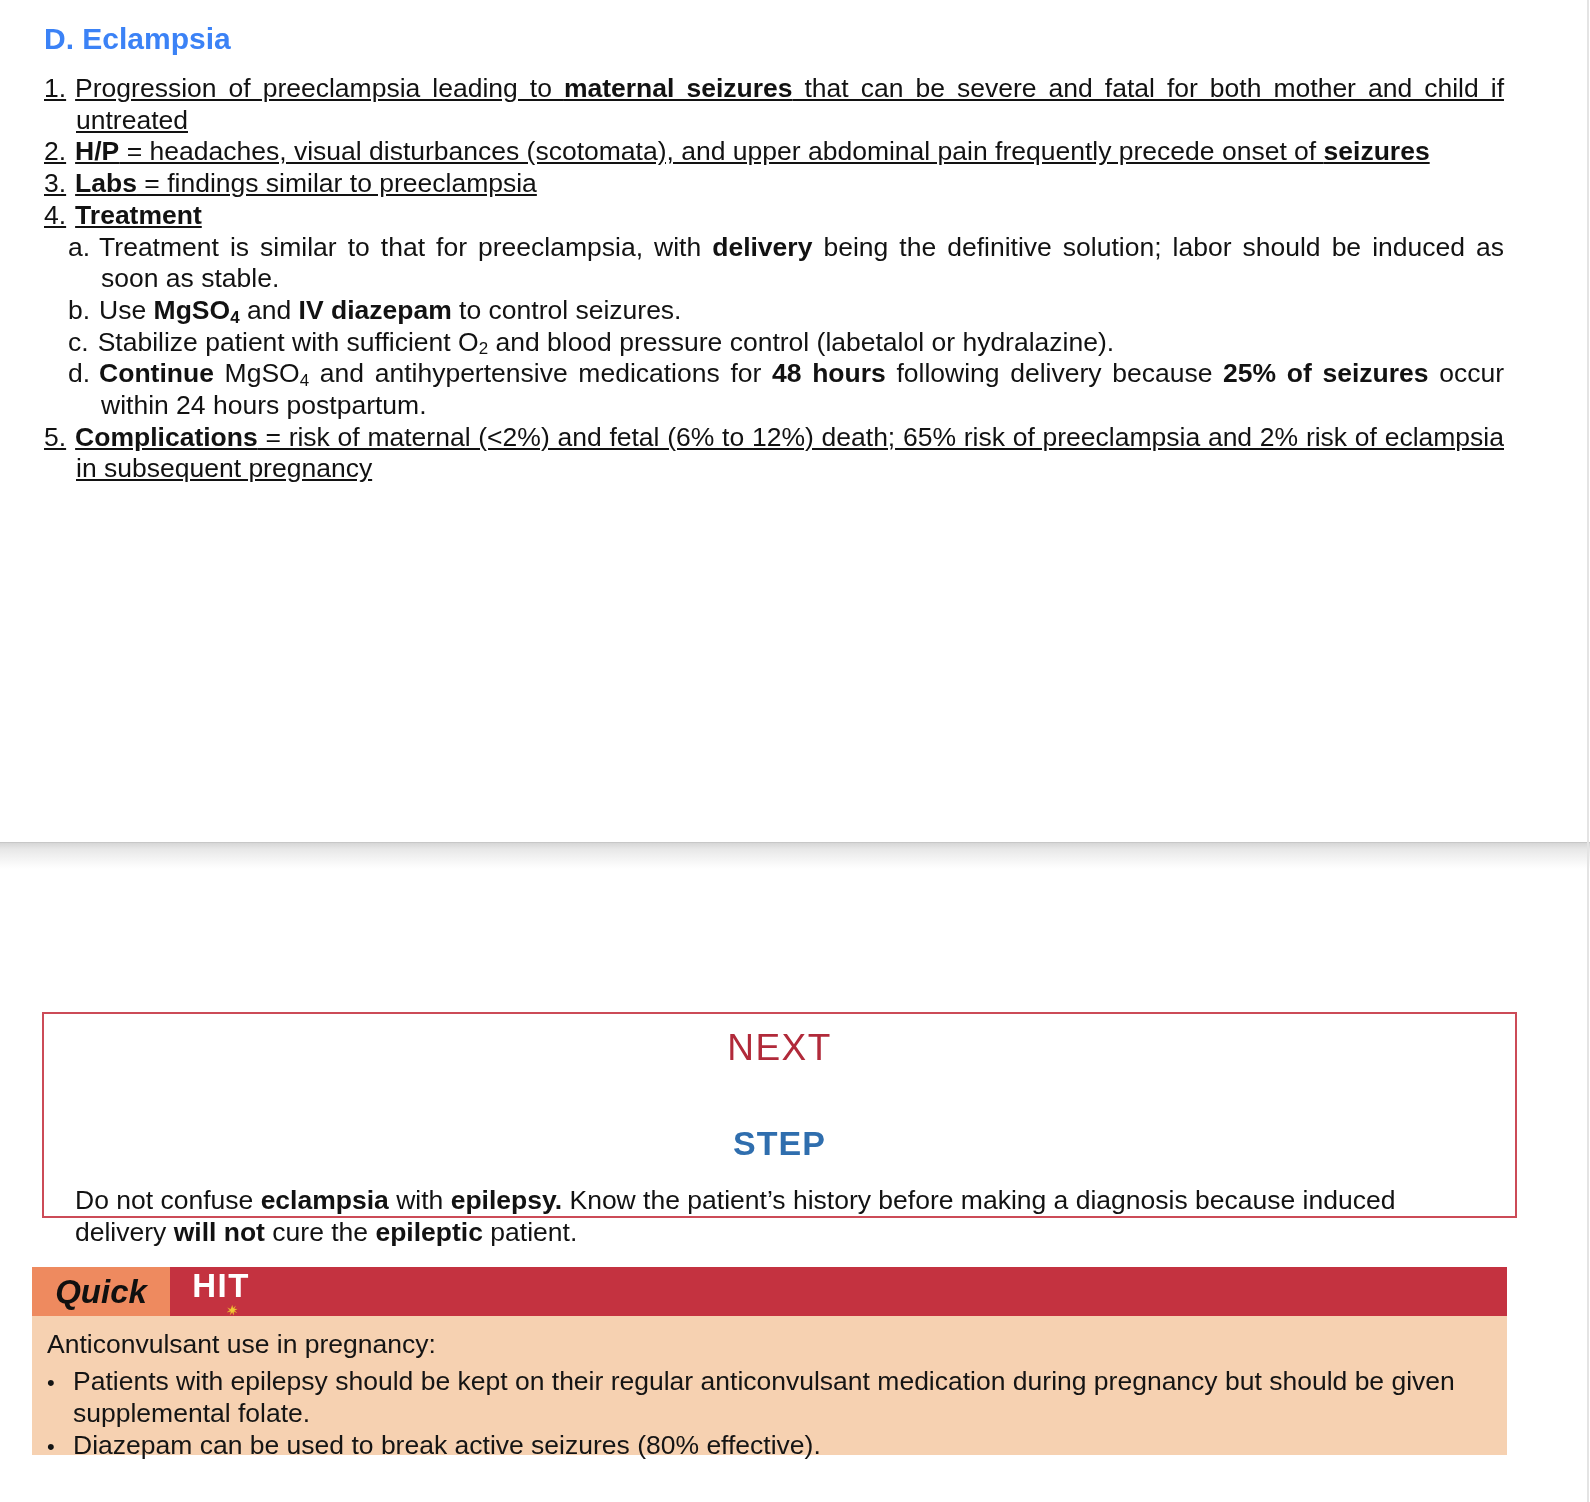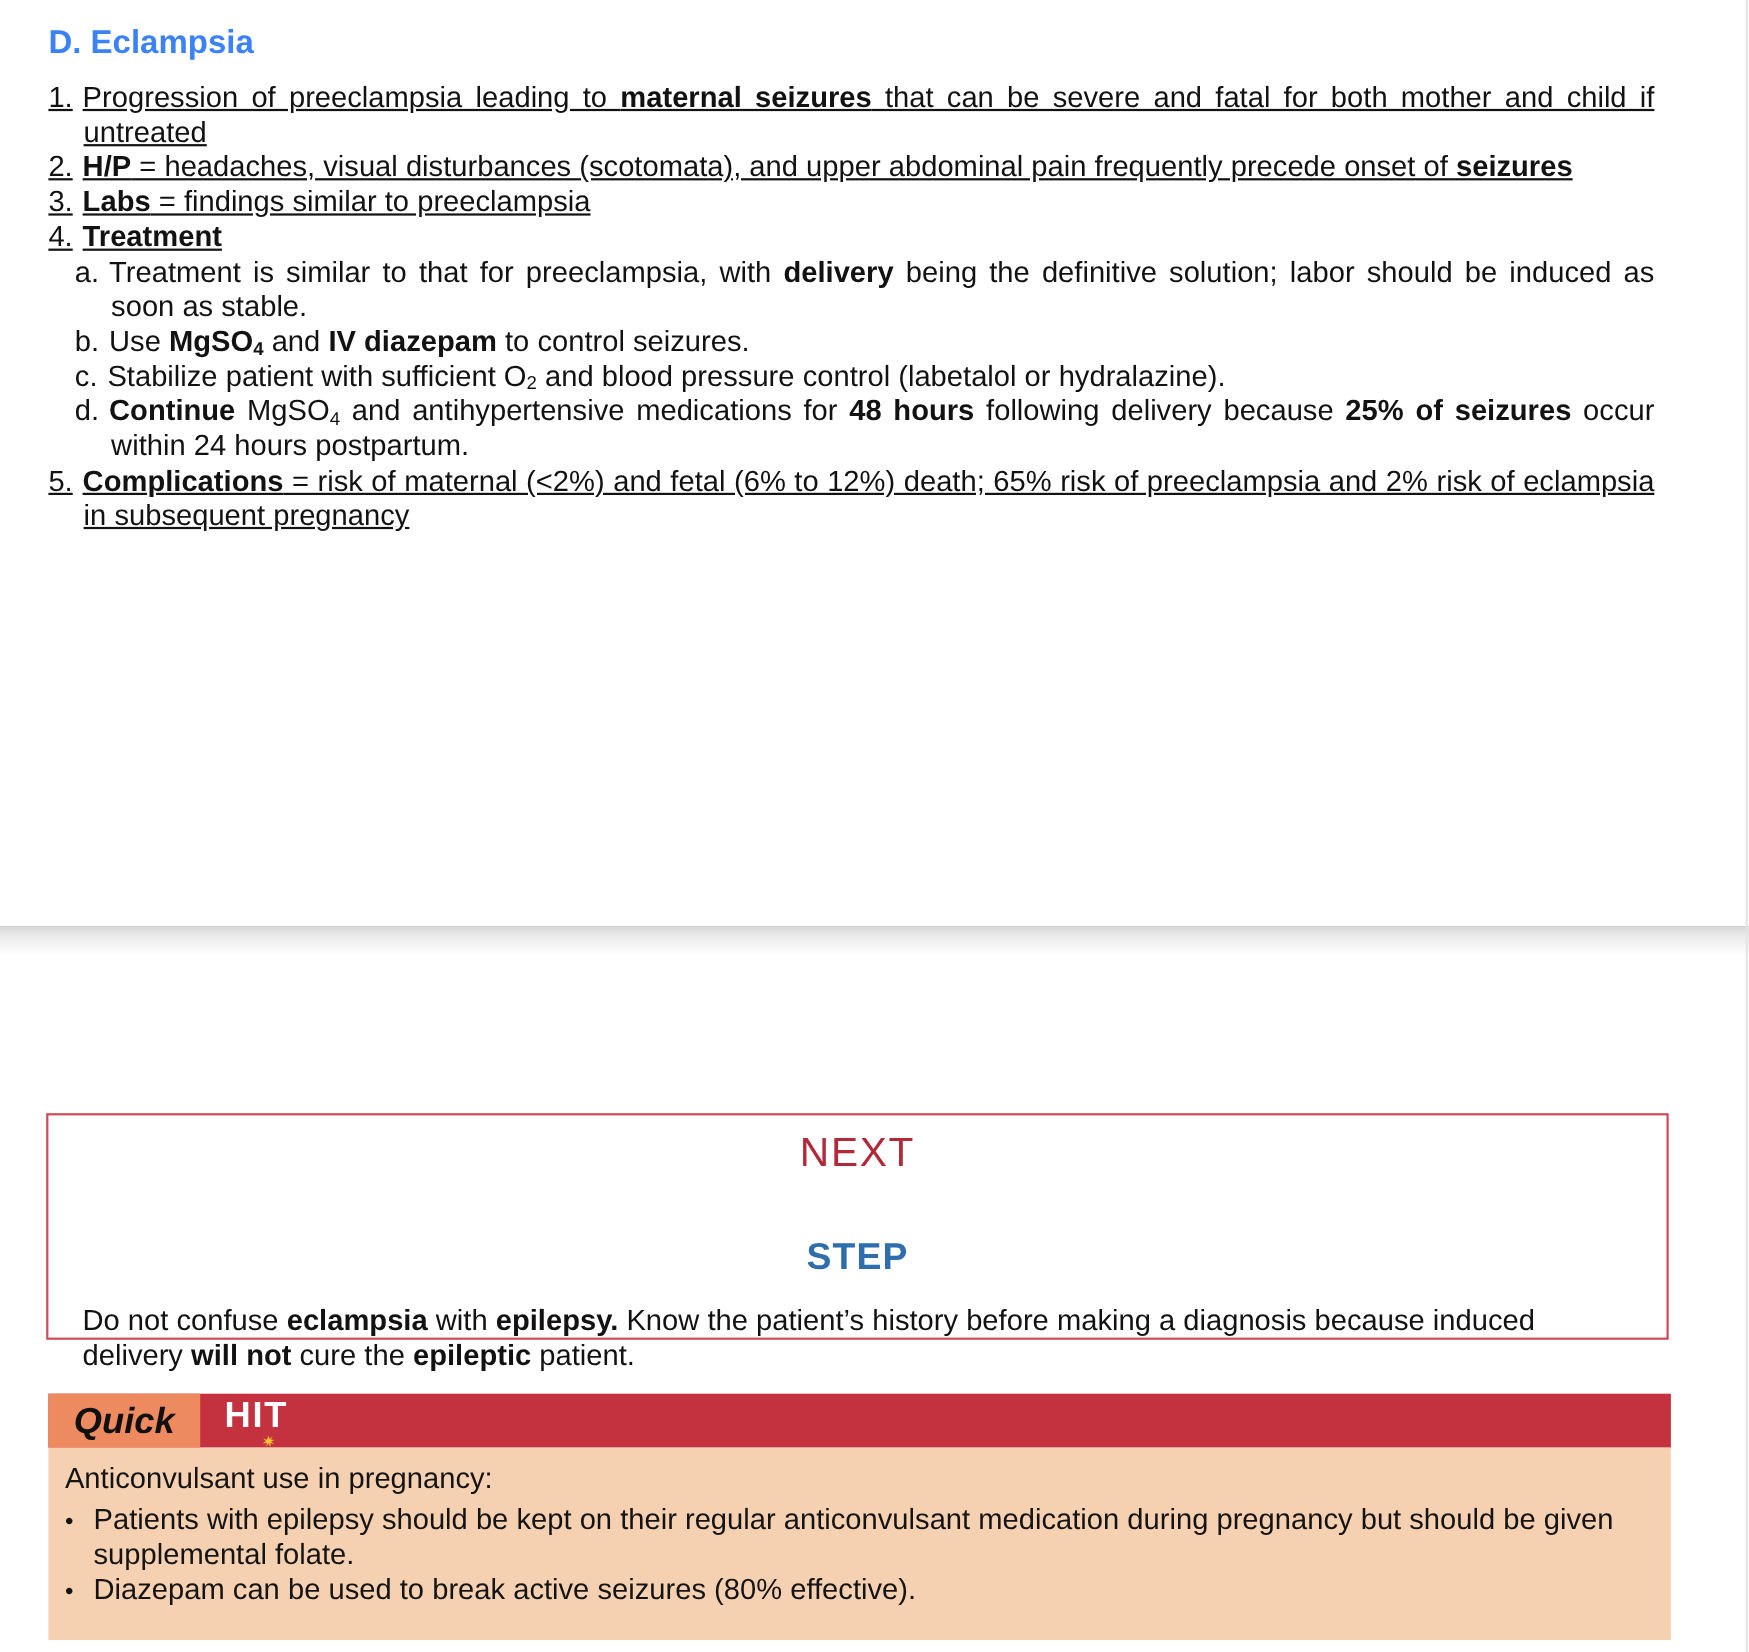--- a/index.html
+++ b/index.html
@@ -35,32 +35,32 @@
   .next-step{
     position:absolute;left:42px;top:1012px;width:1475px;height:206px;
     border:2px solid var(--box_border,#cc4b57);
     box-sizing:border-box;background:#ffffff;
   }
   .ns-title{text-align:center;padding-top:12px;}
   .ns-next{font-size:37px;line-height:44px;letter-spacing:1.5px;font-weight:400;color:var(--next_red,#b12a3a);}
   .ns-step{font-size:34px;line-height:50px;letter-spacing:1px;font-weight:700;color:var(--step_blue,#2f6eae);margin-top:48px;}
   .ns-body{margin:16px 0 0 0;padding-left:31px;font-size:26.5px;line-height:32px;max-width:1370px;color:#121212;}
   
-  .quick-hit{position:absolute;left:44px;top:1267px;width:1475px;height:224px;}
+  .quick-hit{position:absolute;left:32px;top:1267px;width:1475px;height:224px;}
   .qh-header{height:49px;display:flex;align-items:stretch;background:var(--qh_red,#c43240);}
   .qh-quick{
     width:138px;background:var(--qh_orange,#ee8a5f);
     color:#101010;font-weight:700;font-style:italic;font-size:33px;
     display:flex;align-items:center;justify-content:center;
   }
   .qh-hit{display:flex;align-items:center;padding-left:19px;color:#ffffff;font-weight:700;font-size:33px;letter-spacing:1.5px;flex-direction:column;}
   .qh-star{margin-left:22px;display:block;}
   .qh-star polygon{fill:var(--star_yellow,#f2c736);stroke:#dd9f2e;stroke-width:1;}
   .qh-body{
-    height:175px;box-sizing:border-box;
+    height:139px;box-sizing:border-box;
     background:var(--qh_peach,#f6d1b1);
     padding:13px 22px 0 15px;
     font-size:26.5px;line-height:31.7px;color:#141414;
   }
   .qh-intro{margin:0;}
   .qh-ul{margin:5px 0 0 0;padding:0;list-style:none;}
   .qh-li{padding-left:26px;text-indent:-26px;}
   .qh-bullet{display:inline-block;width:26px;text-indent:0;font-size:22px;vertical-align:baseline;}
   
   .right-edge{position:absolute;top:0;right:1px;width:2px;height:1502px;background:#e4e4e4;}

